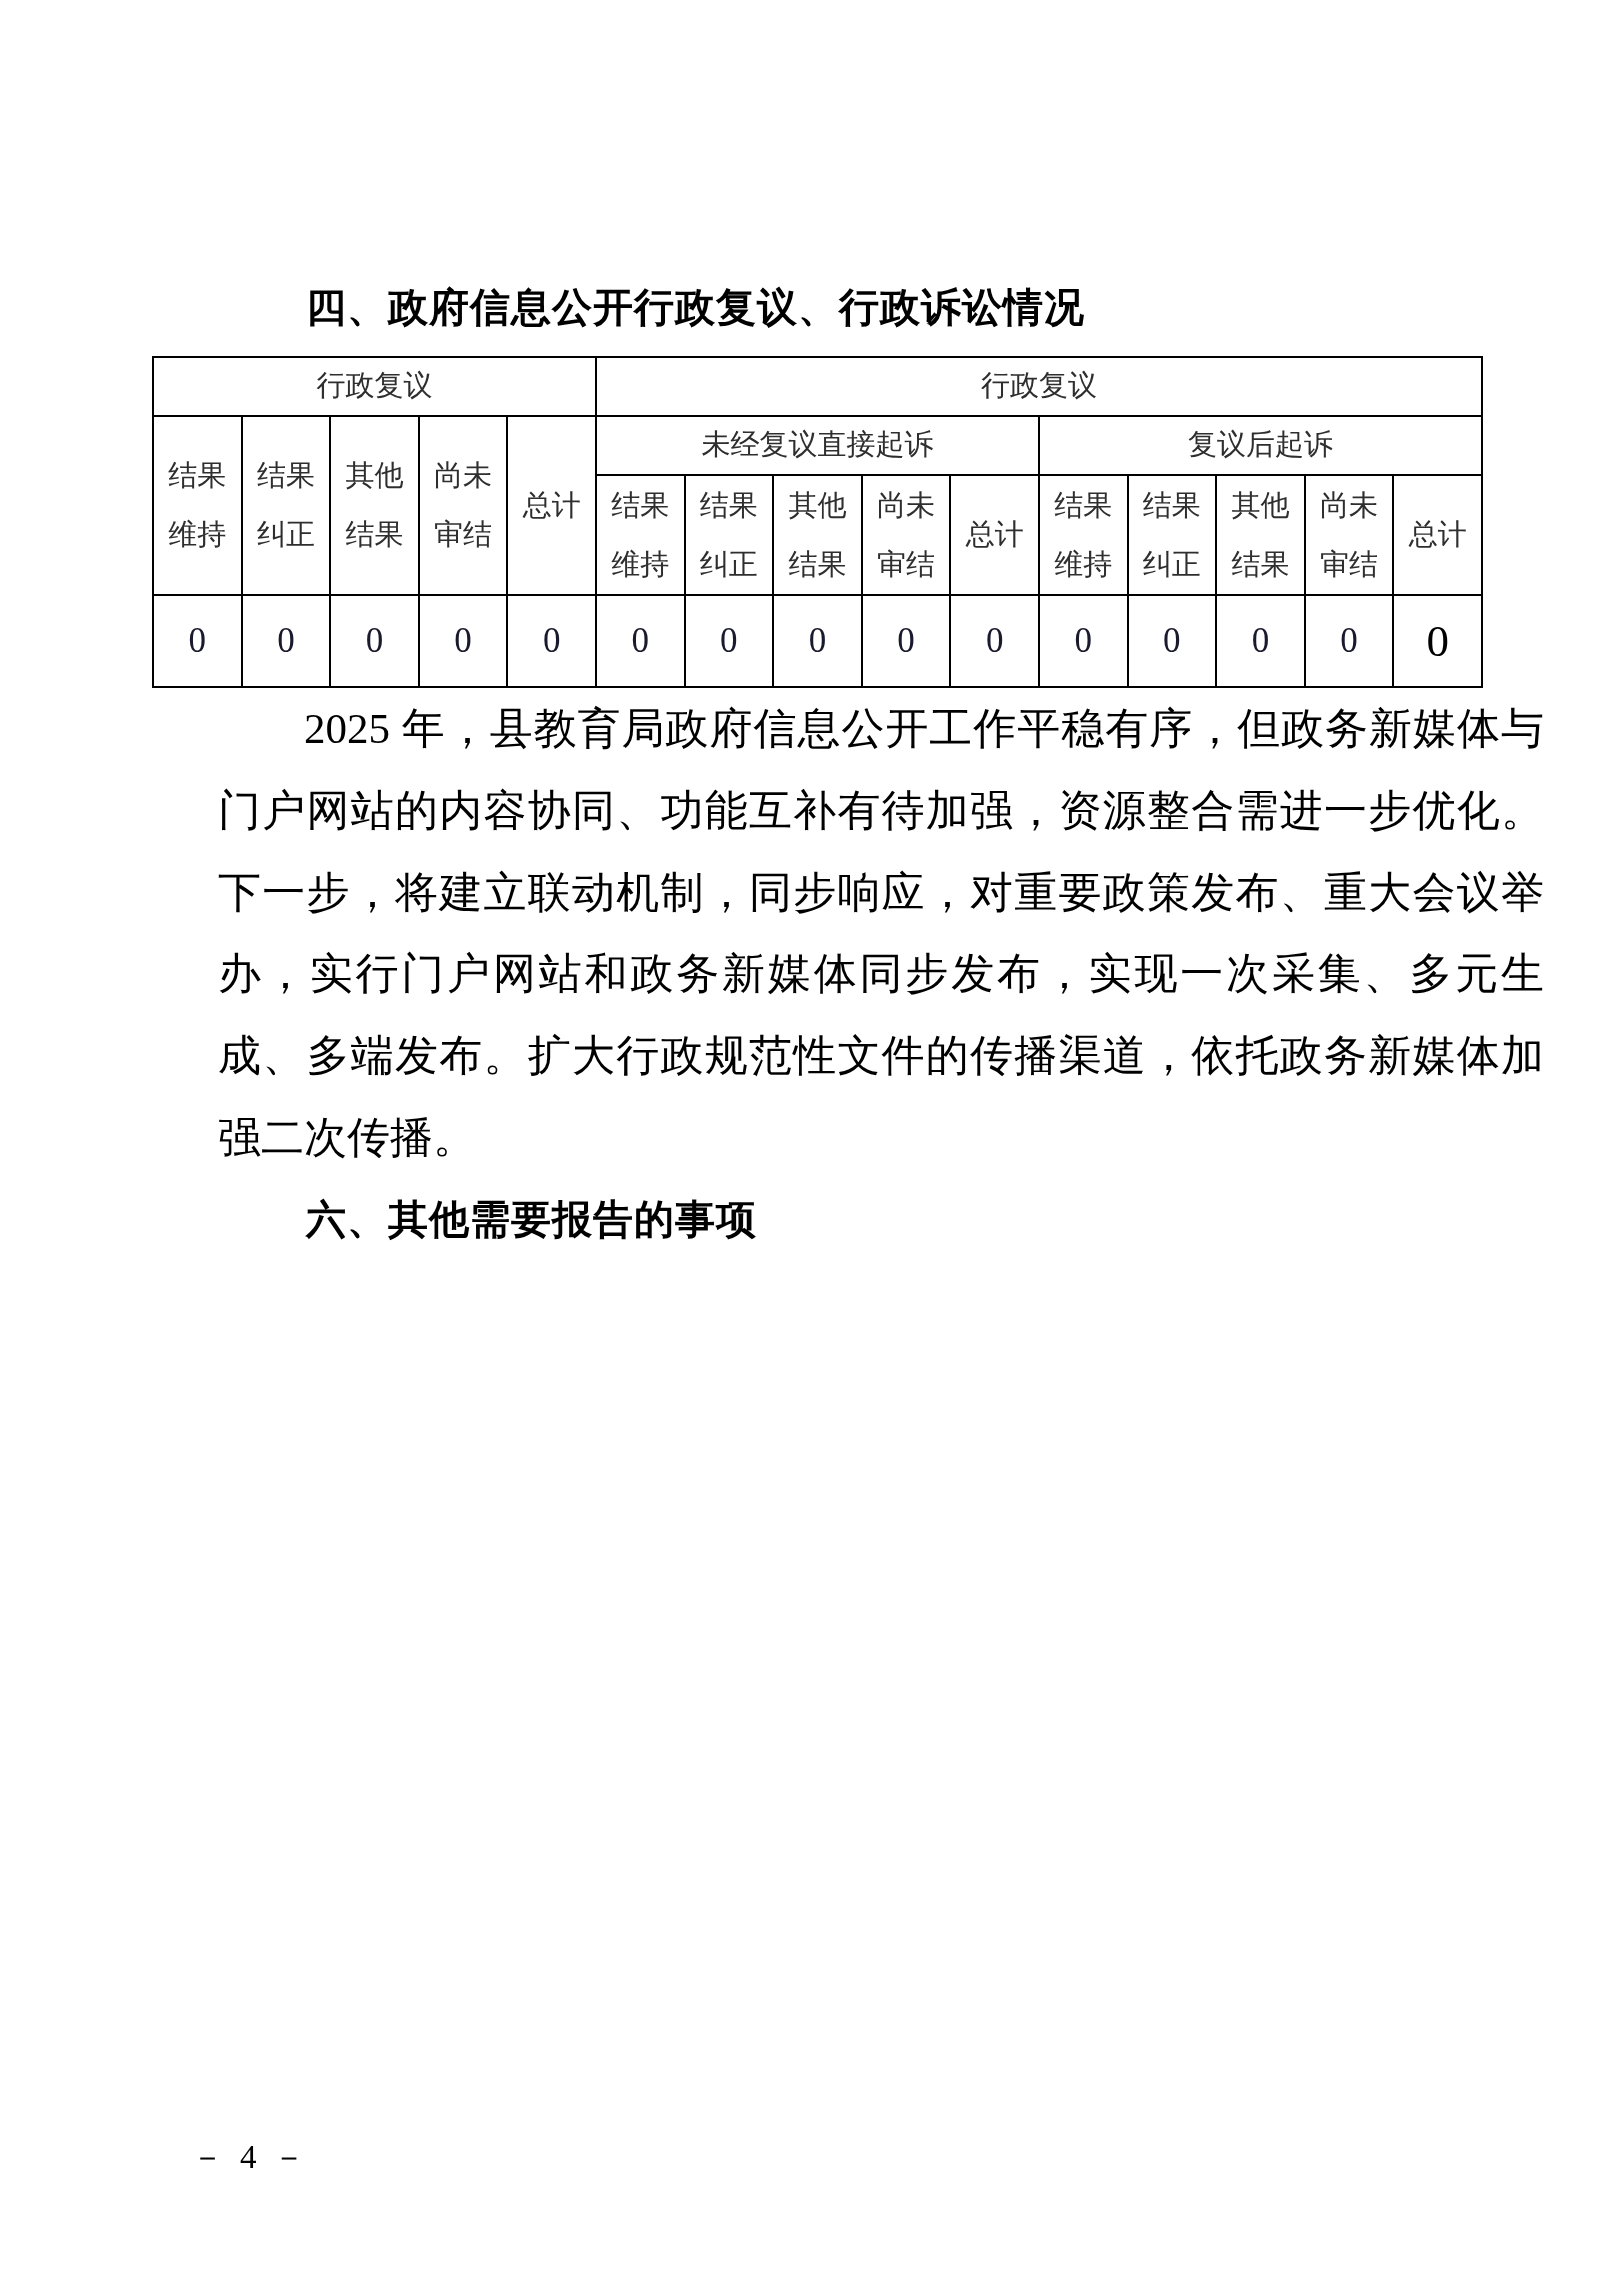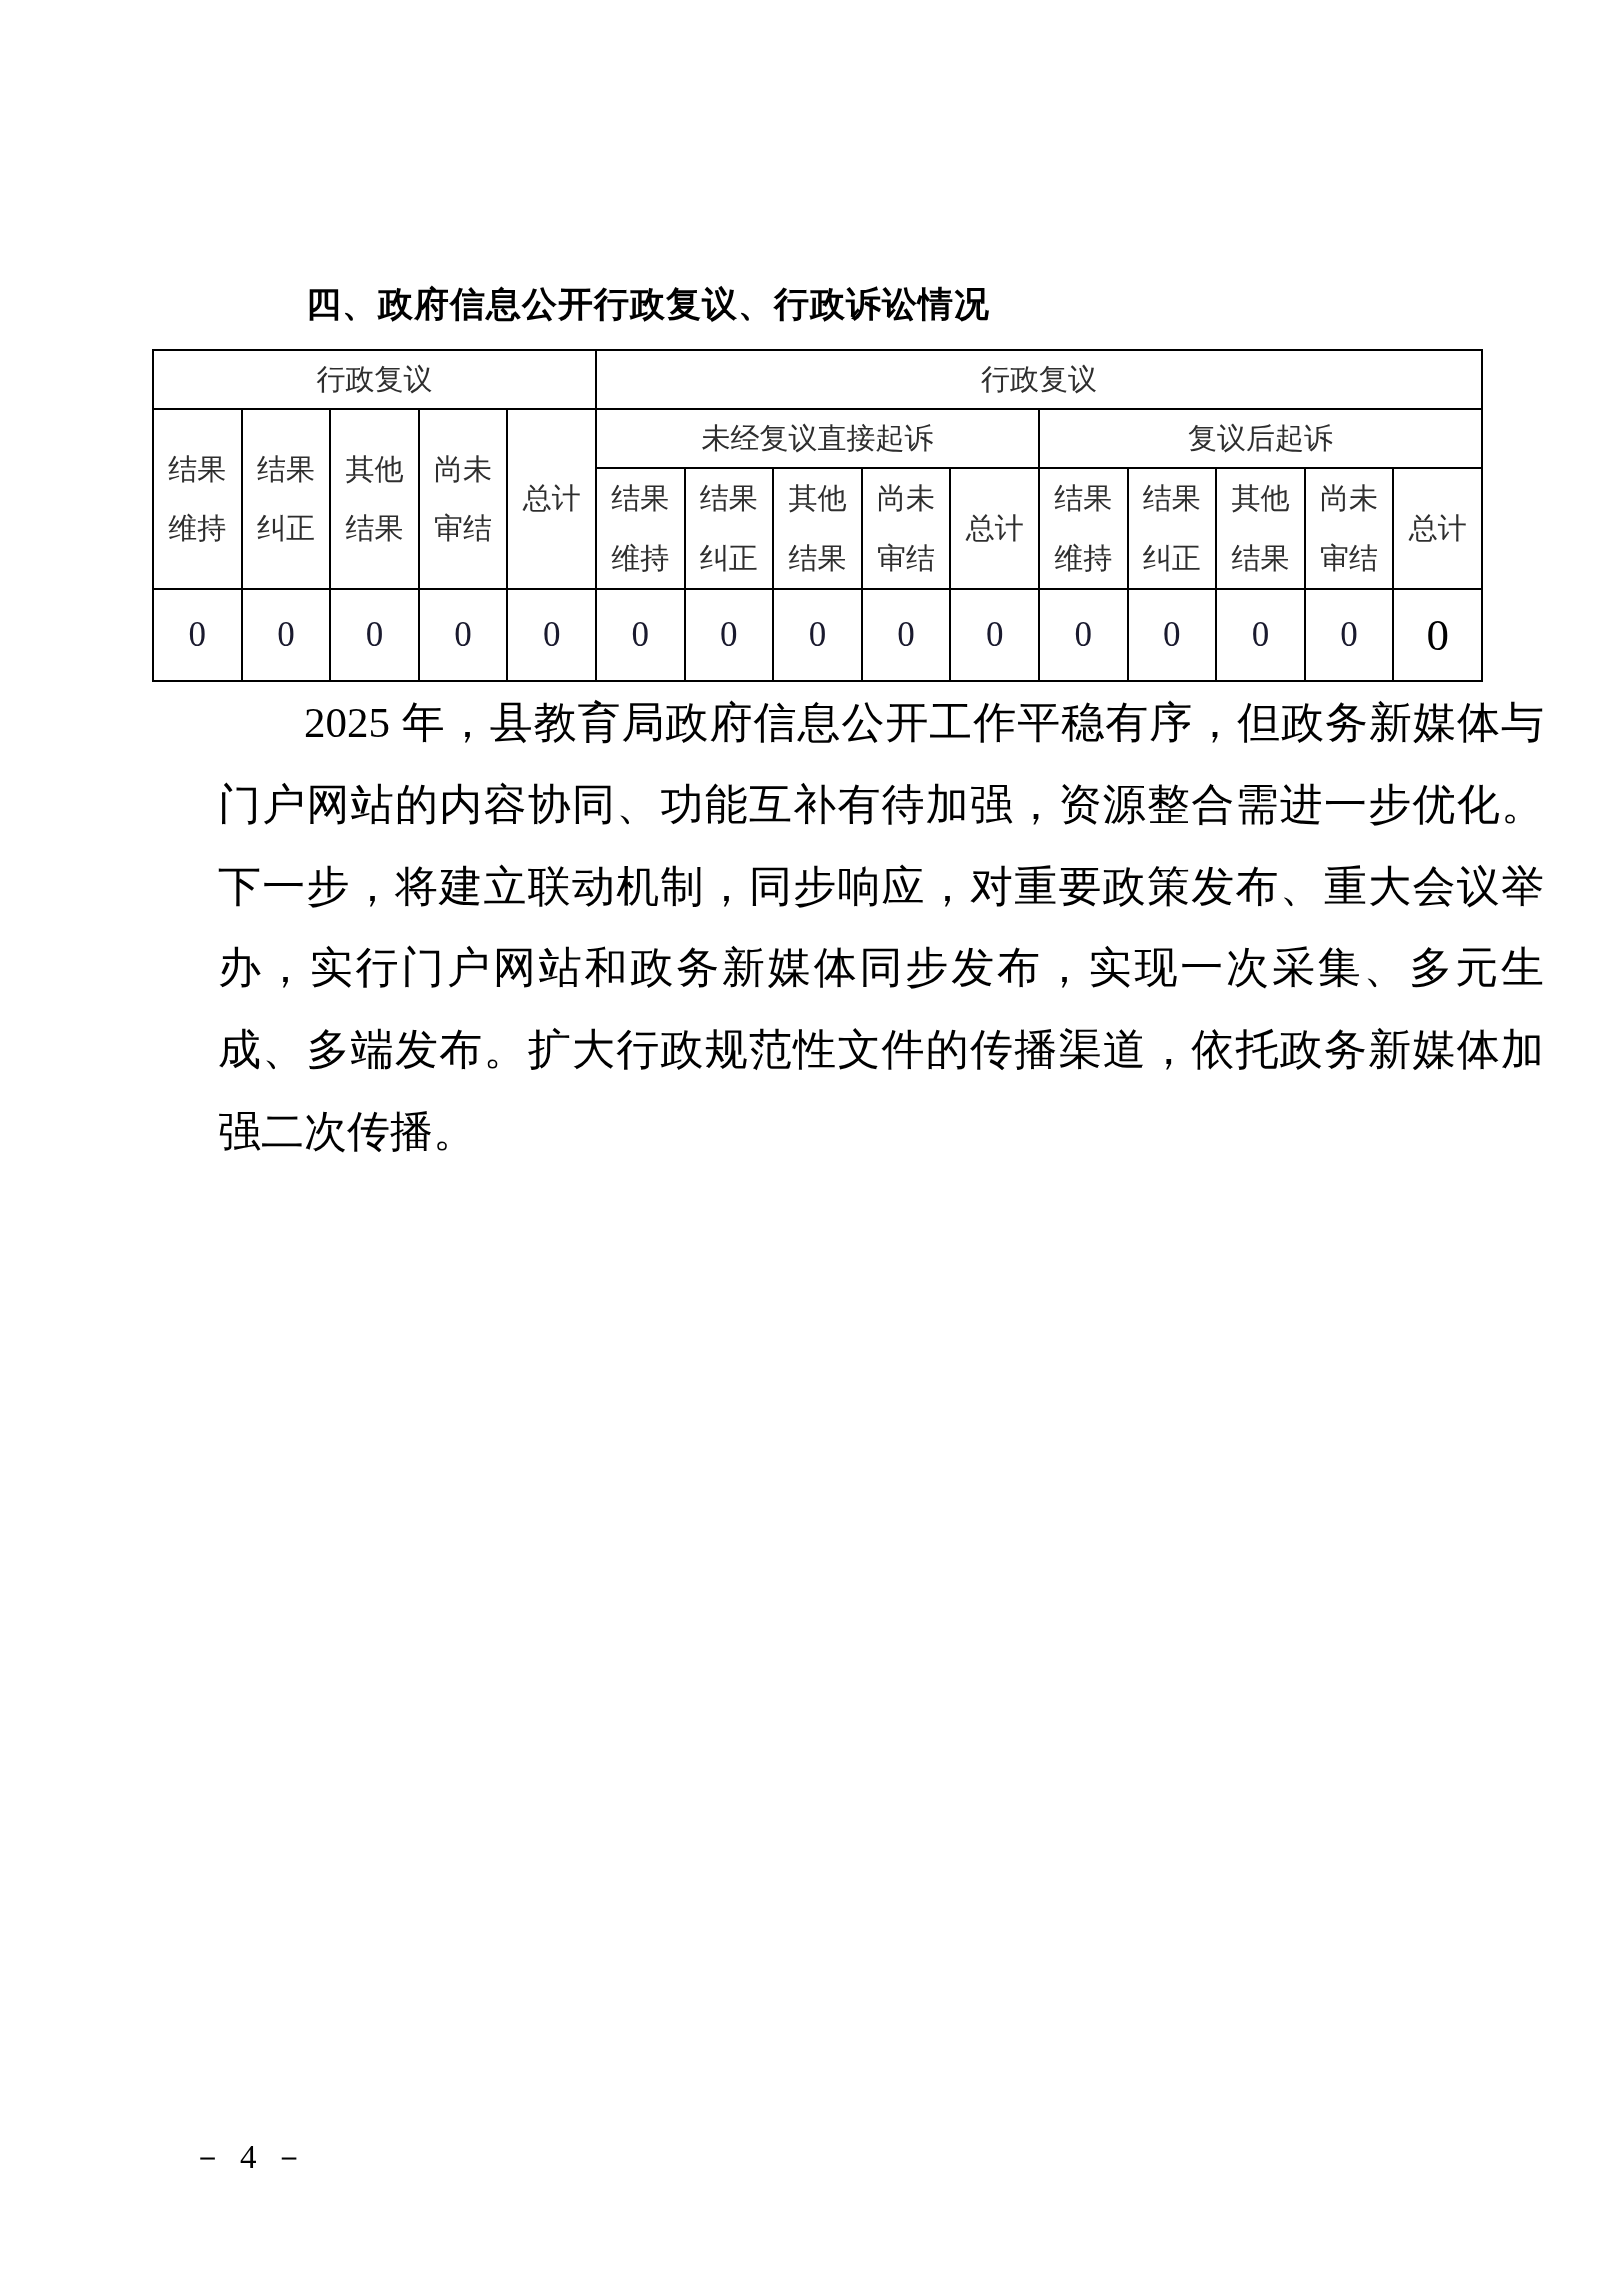--- a/index.html
+++ b/index.html
@@ -10,21 +10,21 @@
     background:#ffffff;
     color:#000;
     font-family:"Liberation Serif", serif;
     box-sizing:border-box;
     padding-top:282px;
     overflow:hidden;
   }
   .heading {
     font-family:"Liberation Sans", sans-serif;
     font-weight:700;
-    font-size:35px;
+    font-size:40px;
     line-height:1.25;
     margin:0;
     padding:0 82px 0 218px;
     text-indent:88px;
     color:#000;
     letter-spacing:1px;
   }
   .h4 { margin-bottom:23.5px; }
   .h5 { margin-top:74px; margin-bottom:9.8px; }
   .h6 { margin-top:15.7px; margin-bottom:3.9px; }
@@ -161,17 +161,18 @@
           <td>0</td>
           <td>0</td>
           <td class="total">0</td>
         </tr>
       </tbody>
     </table>
   </div>
 
   <p class="body">2025 年，县教育局政府信息公开工作平稳有序，但政务新媒体与门户网站的内容协同、功能互补有待加强，资源整合需进一步优化。下一步，将建立联动机制，同步响应，对重要政策发布、重大会议举办，实行门户网站和政务新媒体同步发布，实现一次采集、多元生成、多端发布。扩大行政规范性文件的传播渠道，依托政务新媒体加强二次传播。</p>
 
+  <h2 class="heading h6">六、其他需要报告的事项</h2>
 
   <div class="page-number">－ 4 －</div>
 
 </div>
 
 
 </body></html>

